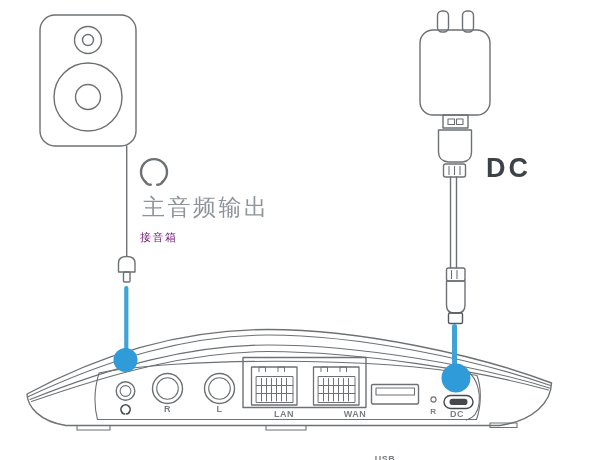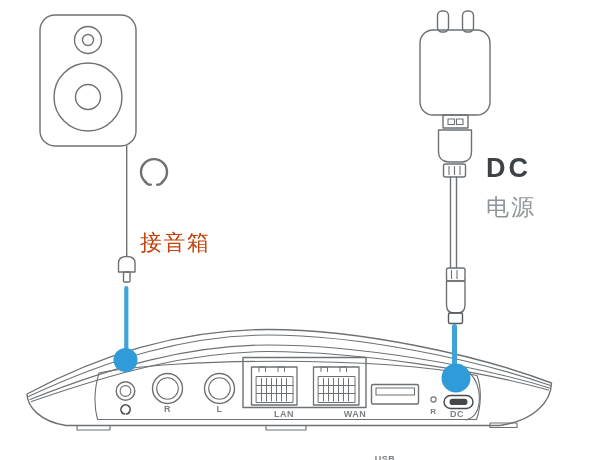--- a/index.html
+++ b/index.html
@@ -3,21 +3,21 @@
 <meta charset="utf-8">
 <style>
   html,body{margin:0;padding:0;background:#ffffff;}
   .stage{
     position:relative;width:600px;height:460px;background:#ffffff;
     overflow:hidden;font-family:"Liberation Sans","DejaVu Sans",sans-serif;
   }
   .stage svg{position:absolute;left:0;top:0;}
   .lbl{position:absolute;white-space:nowrap;line-height:1;}
   .audio-title{left:142px;top:196px;font-size:23px;color:#8e9499;letter-spacing:2.5px;}
-  .audio-sub{left:140px;top:232px;font-size:22px;color:#c2410c;letter-spacing:1.5px;}
+  .audio-sub{left:140px;top:232px;font-size:11px;color:#701a75;letter-spacing:1.5px;}
   .dc-heading{left:486px;top:155px;font-size:27px;font-weight:700;color:#3d4247;letter-spacing:3px;}
   .power-title{left:486px;top:196px;font-size:23px;color:#8e9499;letter-spacing:2px;}
   .power-sub{left:486px;top:230px;font-size:16.5px;color:#5e7486;letter-spacing:1px;}
   .watermark{left:2px;top:437px;font-size:17px;color:#c7caca;letter-spacing:1.5px;}
   .port-label{
     position:absolute;transform:translateX(-50%);font-size:9px;font-weight:700;
     color:#7b8084;letter-spacing:.5px;white-space:nowrap;line-height:1;
   }
   .port-label.small{font-size:8px;}
 </style>
@@ -159,24 +159,24 @@
         <line x1="126.3" y1="288" x2="126.3" y2="352" stroke="#3fa3da" stroke-width="4.2"></line>
         <circle cx="125.5" cy="360" r="12" fill="#2f9bd8"></circle>
       </g>
       <g stroke="none">
         <line x1="454.5" y1="326.5" x2="454.5" y2="368" stroke="#3fa3da" stroke-width="5"></line>
         <circle cx="456" cy="378" r="14.5" fill="#2f9bd8"></circle>
       </g>
     </g>
   </svg>
 
+  <div class="lbl audio-title">主音频输出</div>
   <div class="lbl audio-sub">接音箱</div>
 
   <div class="lbl dc-heading">DC</div>
-  <div class="lbl power-title">电源</div>
 
   <div class="port-label" style="left:167.5px;top:404.5px;">R</div>
   <div class="port-label" style="left:219.5px;top:404.5px;">L</div>
   <div class="port-label" style="left:284px;top:410px;">LAN</div>
   <div class="port-label" style="left:331px;top:410px;margin-left:24px;">WAN</div>
   <div class="port-label" style="left:385px;top:410px;margin-top:45px;">USB</div>
   <div class="port-label small" style="left:433.5px;top:407.5px;">R</div>
   <div class="port-label" style="left:457px;top:410px;">DC</div>
 
 

